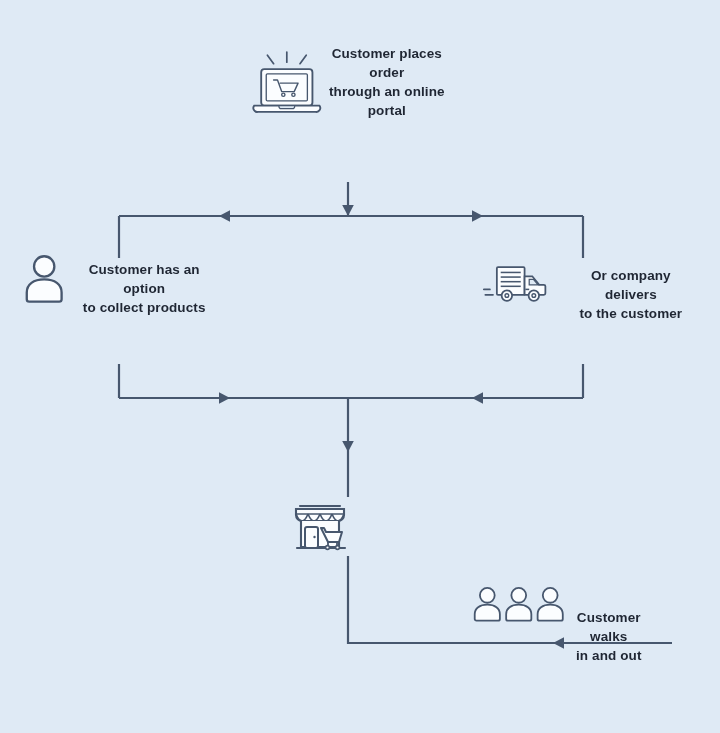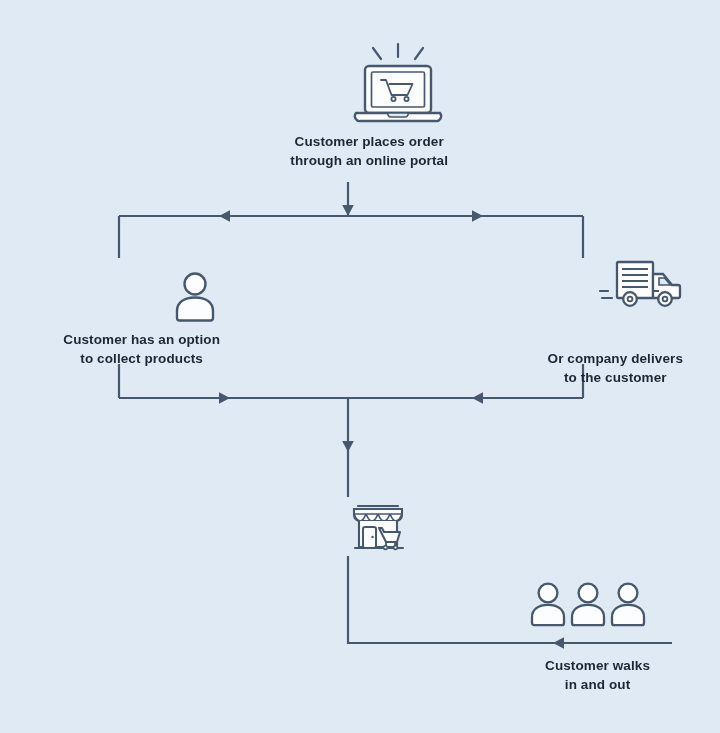--- a/index.html
+++ b/index.html
@@ -23,41 +23,41 @@
   #wires {
     position: absolute;
     left: 0;
     top: 0;
     width: 720px;
     height: 733px;
   }
   .node {
     position: absolute;
     display: flex;
-    flex-direction: column;
-    align-items: flex-end;
+    flex-direction: row;
+    align-items: flex-start;
   }
   .node-icon {
     display: block;
   }
   .node-label {
     margin-top: 8px;
     font-family: "Liberation Sans", sans-serif;
     font-size: 13.5px;
     font-weight: bold;
     line-height: 1.42;
     letter-spacing: 0.1px;
     color: #1f2633;
     text-align: center;
     white-space: pre-line;
   }
 
   
   #node-order      { left: 248px; top: 36px;  width: 200px; }
-  #node-collect    { left: 20px;  top: 270px; width: 200px; }
+  #node-collect    { left: 20px;  top: 252px; width: 200px; }
   #node-deliver    { left: 483px; top: 258px; width: 200px; gap: 31px; }
   #node-store      { left: 290px; top: 495px; width: 120px; }
   #node-walkin     { left: 470px; top: 580px; width: 180px; }
 </style>
 </head>
 <body>
 
 <div id="diagram">
 
   <svg id="wires" viewBox="0 0 720 733">

